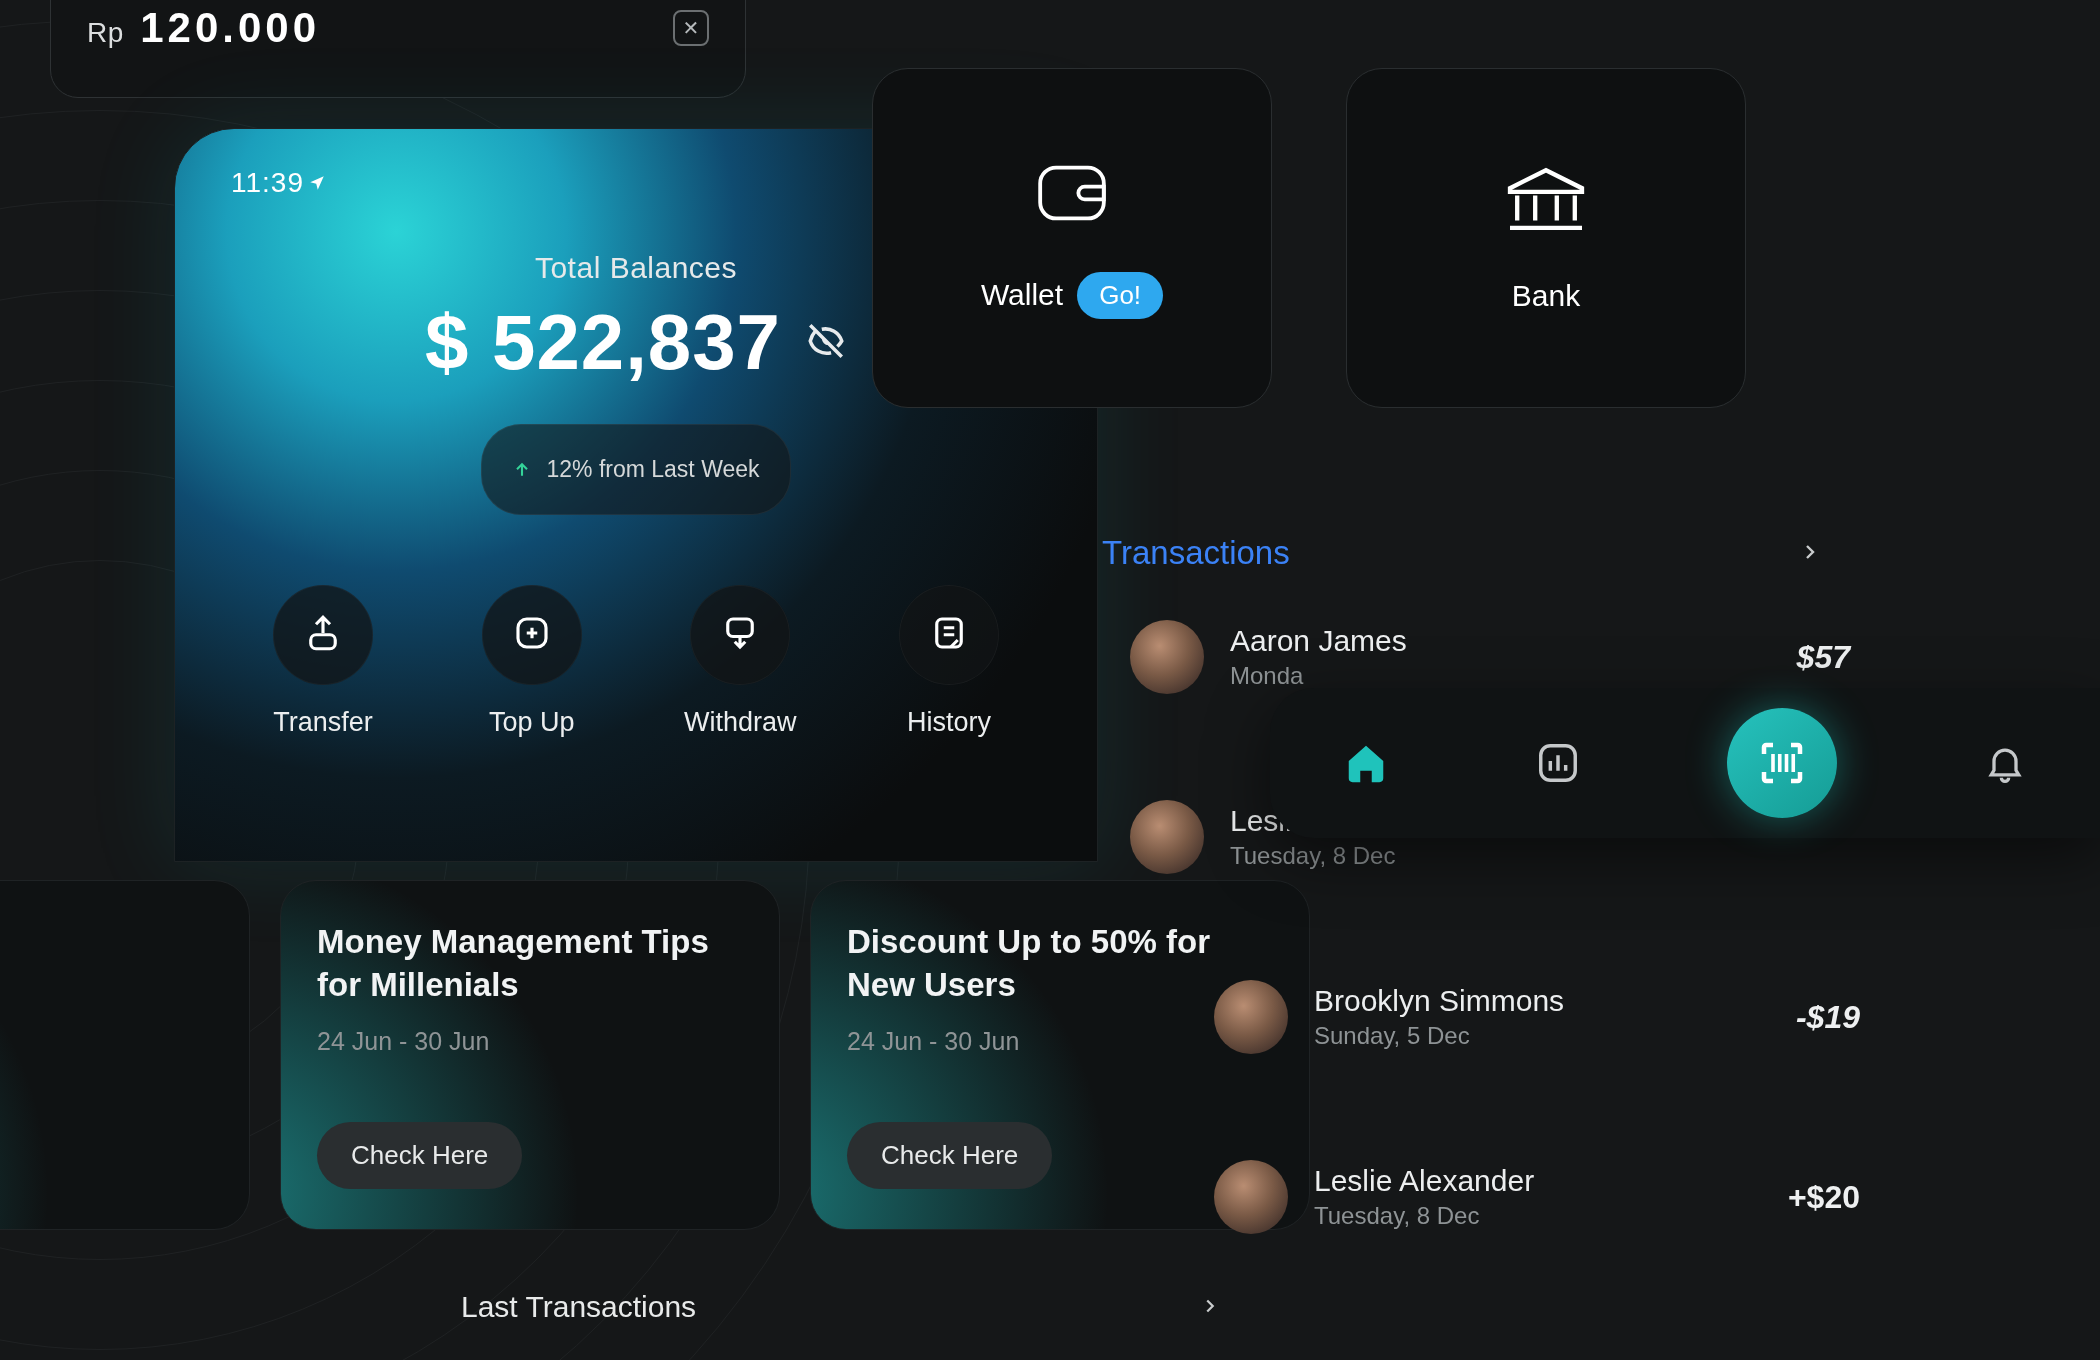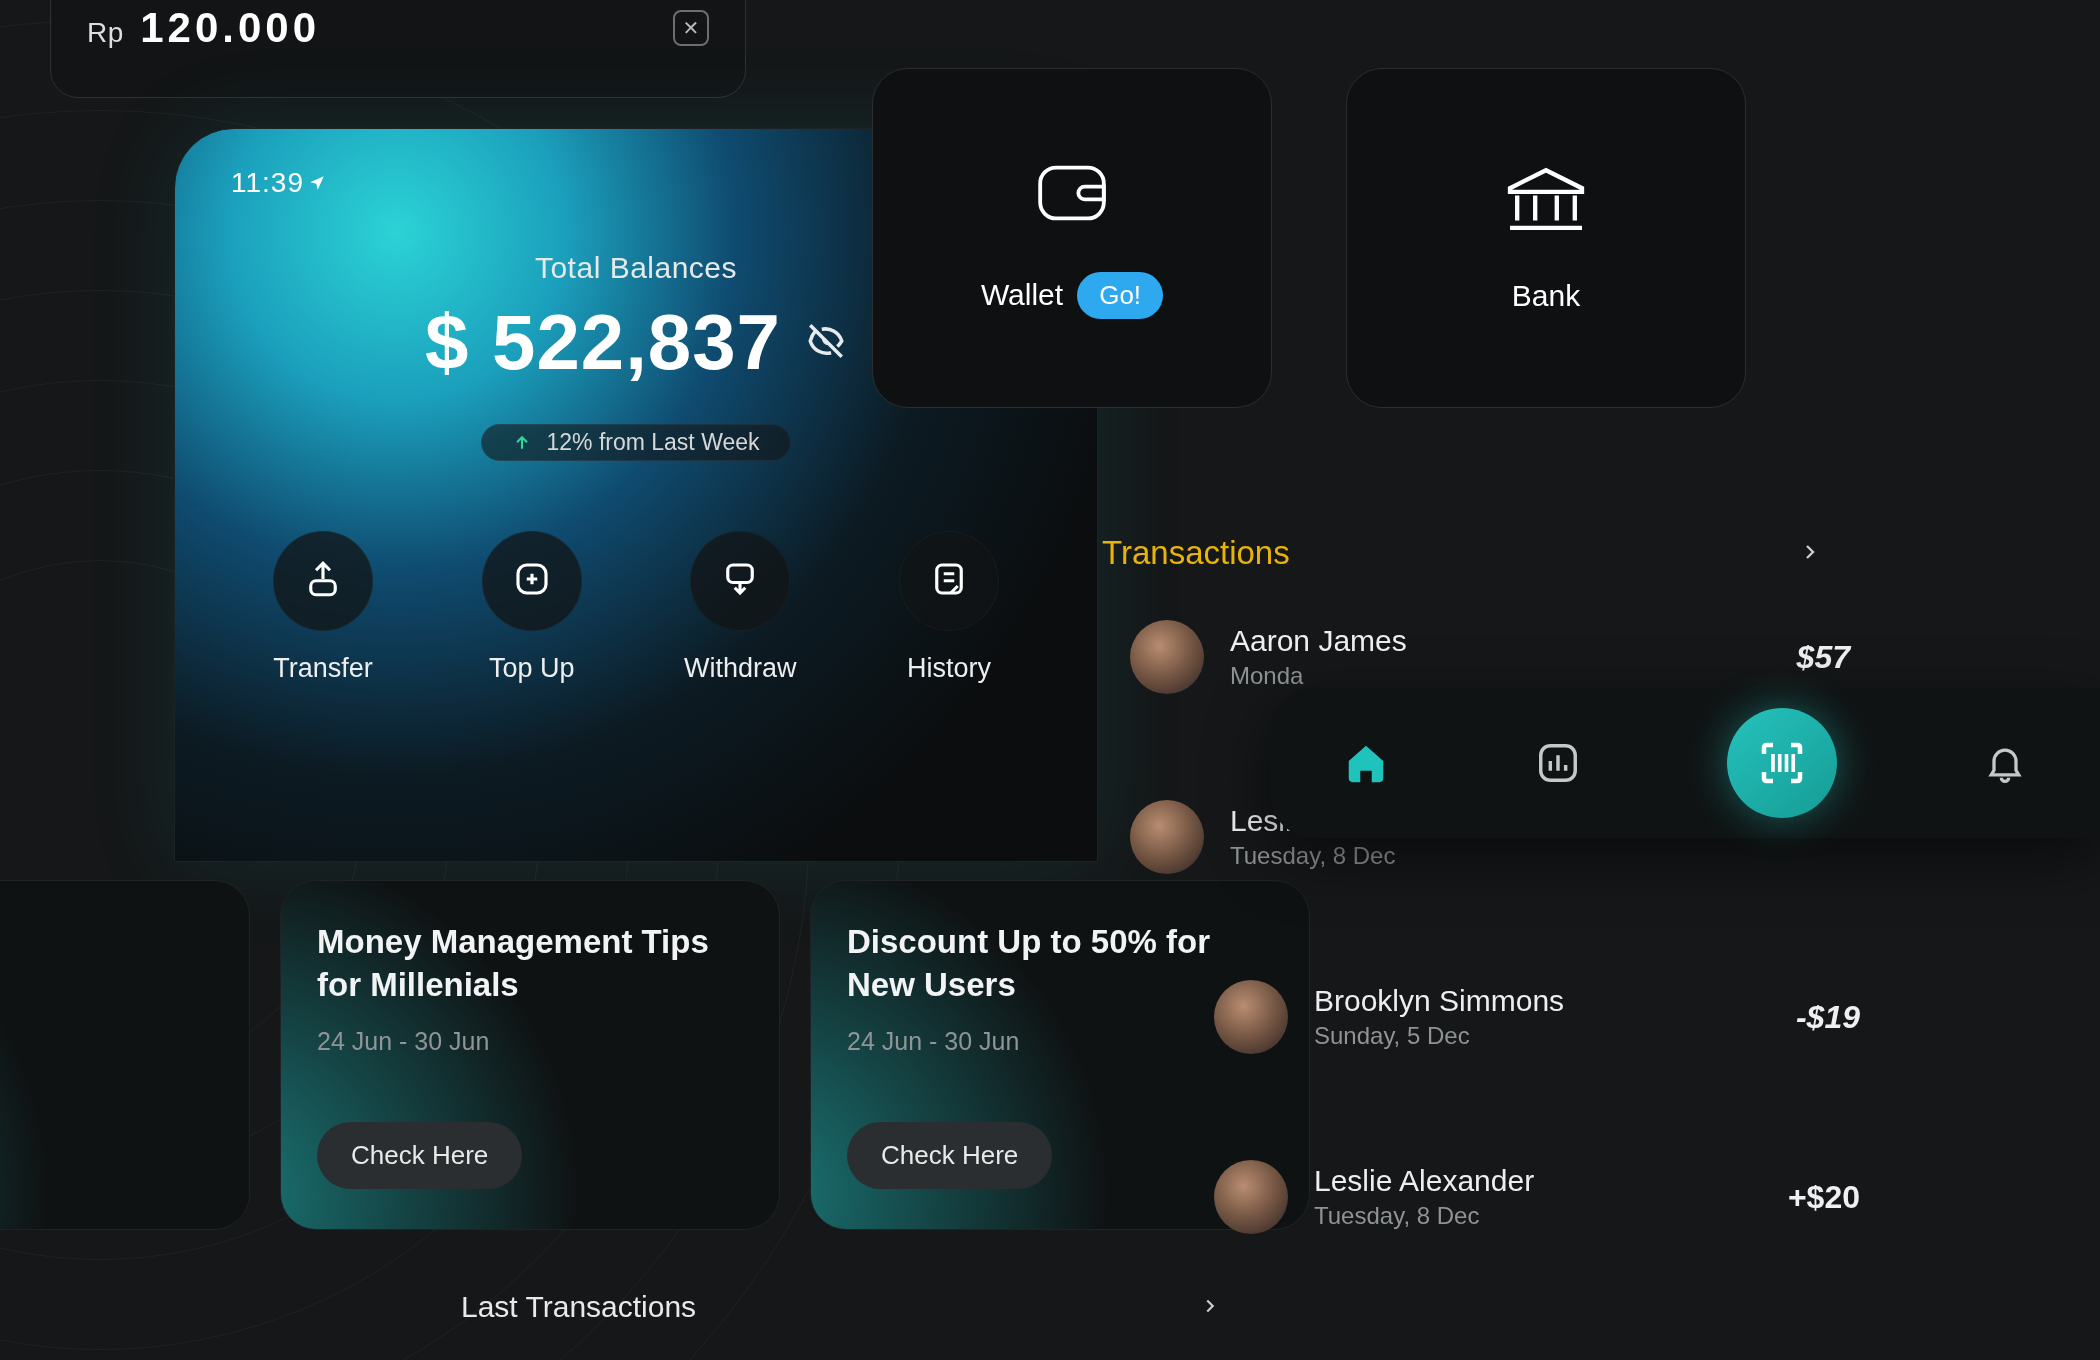--- a/index.html
+++ b/index.html
@@ -25,21 +25,21 @@
   border:1px solid #1d2224; box-shadow:0 0 90px rgba(24,190,200,.12);
 }
 .statusbar { display:flex; justify-content:space-between; padding:38px 56px 0 56px; font-size:28px; font-weight:500; letter-spacing:1px;}
 .statusbar .left { display:flex; align-items:center; gap:4px;}
 .statusbar .right { display:flex; align-items:center; gap:12px;}
 .hero-label { text-align:center; margin-top:52px; font-size:30px; color:#e6e9ea; letter-spacing:.5px;}
 .hero-balance { display:flex; align-items:center; justify-content:center; gap:24px; margin-top:12px;}
 .hero-balance .money { font-size:78px; font-weight:700; letter-spacing:1px;}
 .hero-balance .eye { opacity:.9; }
 .trend { width:fit-content; margin:36px auto 0; background:rgba(18,22,24,.6); border:1px solid rgba(255,255,255,.06);
-  border-radius:40px; padding:4px 30px; display:flex; align-items:center; gap:14px; font-size:23px; color:#d5d8d9;text-align:right;}
+  border-radius:40px; padding:31px 30px; display:flex; align-items:center; gap:14px; font-size:23px; color:#d5d8d9;text-align:right;}
 .trend svg { color:#34d399;}
 .quick { display:flex; justify-content:space-between; padding:0 48px; margin-top:70px;}
 .qitem { width:200px; display:flex; flex-direction:column; align-items:center; gap:22px;}
 .qitem .circle { width:100px; height:100px; border-radius:50%; background:rgba(18,20,22,.75);
   display:flex; align-items:center; justify-content:center; box-shadow:0 0 0 1px rgba(255,255,255,.04) inset;}
 .qitem .lbl { font-size:27px; color:#eceeef; }
 
 
 .article { position:absolute; top:880px; width:500px; height:350px; border-radius:36px;
   background: radial-gradient(circle at -10% 90%, rgba(36,200,200,.55) 0%, rgba(12,20,22,0) 55%), #0f1213;
@@ -58,21 +58,21 @@
 
 .tile { position:absolute; width:400px; height:340px; border:1px solid #2a2e30; border-radius:36px; background:#0e1011;
   display:flex; flex-direction:column; align-items:center; justify-content:center; gap:40px;}
 .tile1 { left:872px; top:68px;}
 .tile2 { left:1346px; top:68px;}
 .tile .row { display:flex; align-items:center; gap:14px; font-size:30px;}
 .go { background:#2ea8ef; border-radius:30px; padding:8px 22px; font-size:26px;}
 
 
 .tx-head { position:absolute; left:1102px; top:534px; width:720px; display:flex; justify-content:space-between;
-  align-items:center; font-size:33px; color:#eab308;}
+  align-items:center; font-size:33px; color:#3b82f6;}
 .tx-item { position:absolute; width:720px; left:1130px; display:flex; align-items:center; gap:26px;}
 .tx-item .avatar { width:74px; height:74px; border-radius:50%; background:#4a4d50;
   background-image: radial-gradient(circle at 40% 35%, #b98d72 0%, #7a5a46 45%, #2a2020 100%);}
 .tx-item .meta .name { font-size:30px; color:#eceeef;}
 .tx-item .meta .when { font-size:24px; color:#8e9395; margin-top:4px;}
 .tx-item .amt { margin-left:auto; font-size:32px; font-weight:600;}
 .neg { color:#eef0f1;font-style:italic;}
 .pos { color:#eef0f1;}
 
 

